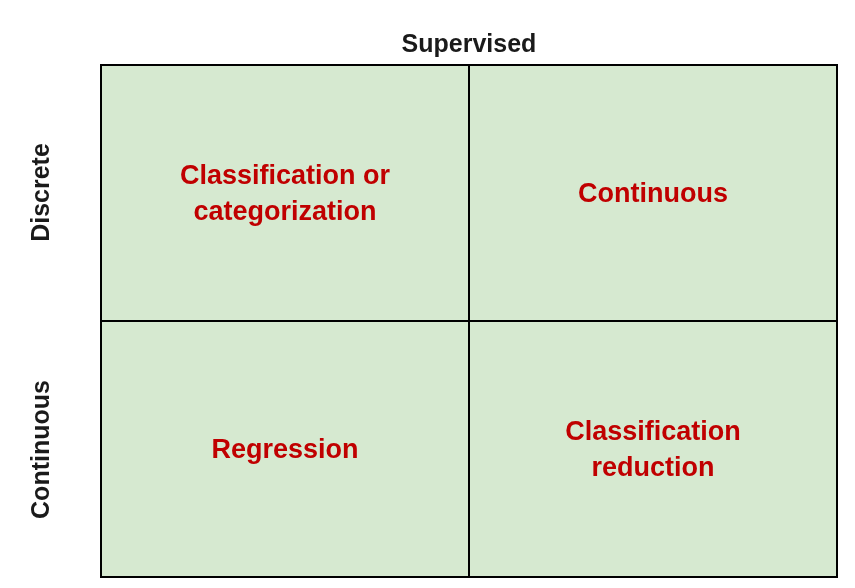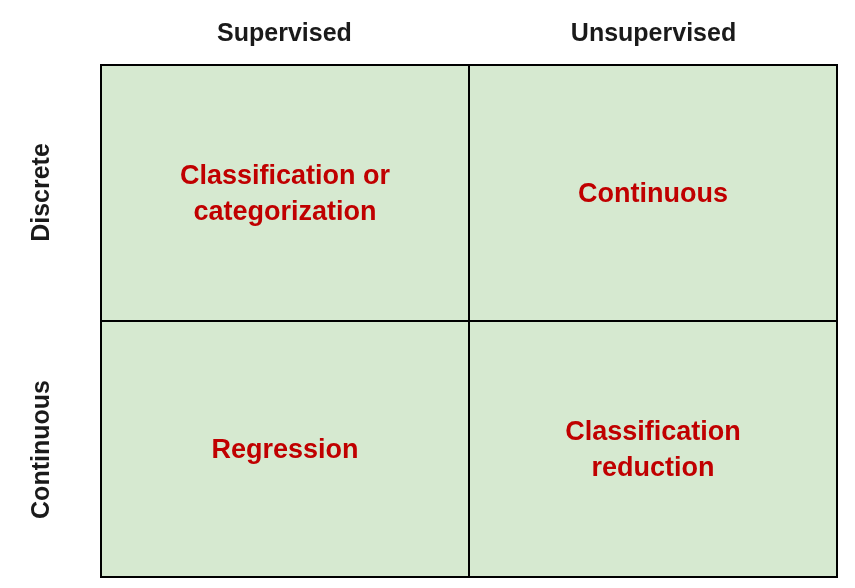--- a/index.html
+++ b/index.html
@@ -15,21 +15,21 @@
     position: relative;
     width: 855px;
     height: 588px;
     background: var(--page-background);
     font-family: "Liberation Sans", sans-serif;
     overflow: hidden;
   }
   .col-headers {
     position: absolute;
     left: 100px;
-    top: 10px;
+    top: 21px;
     width: 738px;
     height: 44px;
     display: flex;
   }
   .col-header {
     flex: 1;
     display: flex;
     align-items: center;
     justify-content: center;
     font-size: 25px;
@@ -79,21 +79,20 @@
     padding: 0 36px;
   }
 </style>
 </head>
 <body>
 
 <div class="canvas">
 
   <div class="col-headers">
     <div class="col-header">Supervised</div>
-    <div class="col-header">Unsupervised</div>
   </div>
 
   <div class="row-label-box r0">
     <span class="row-label">Discrete</span>
   </div>
   <div class="row-label-box r1">
     <span class="row-label">Continuous</span>
   </div>
 
   <div class="grid">

